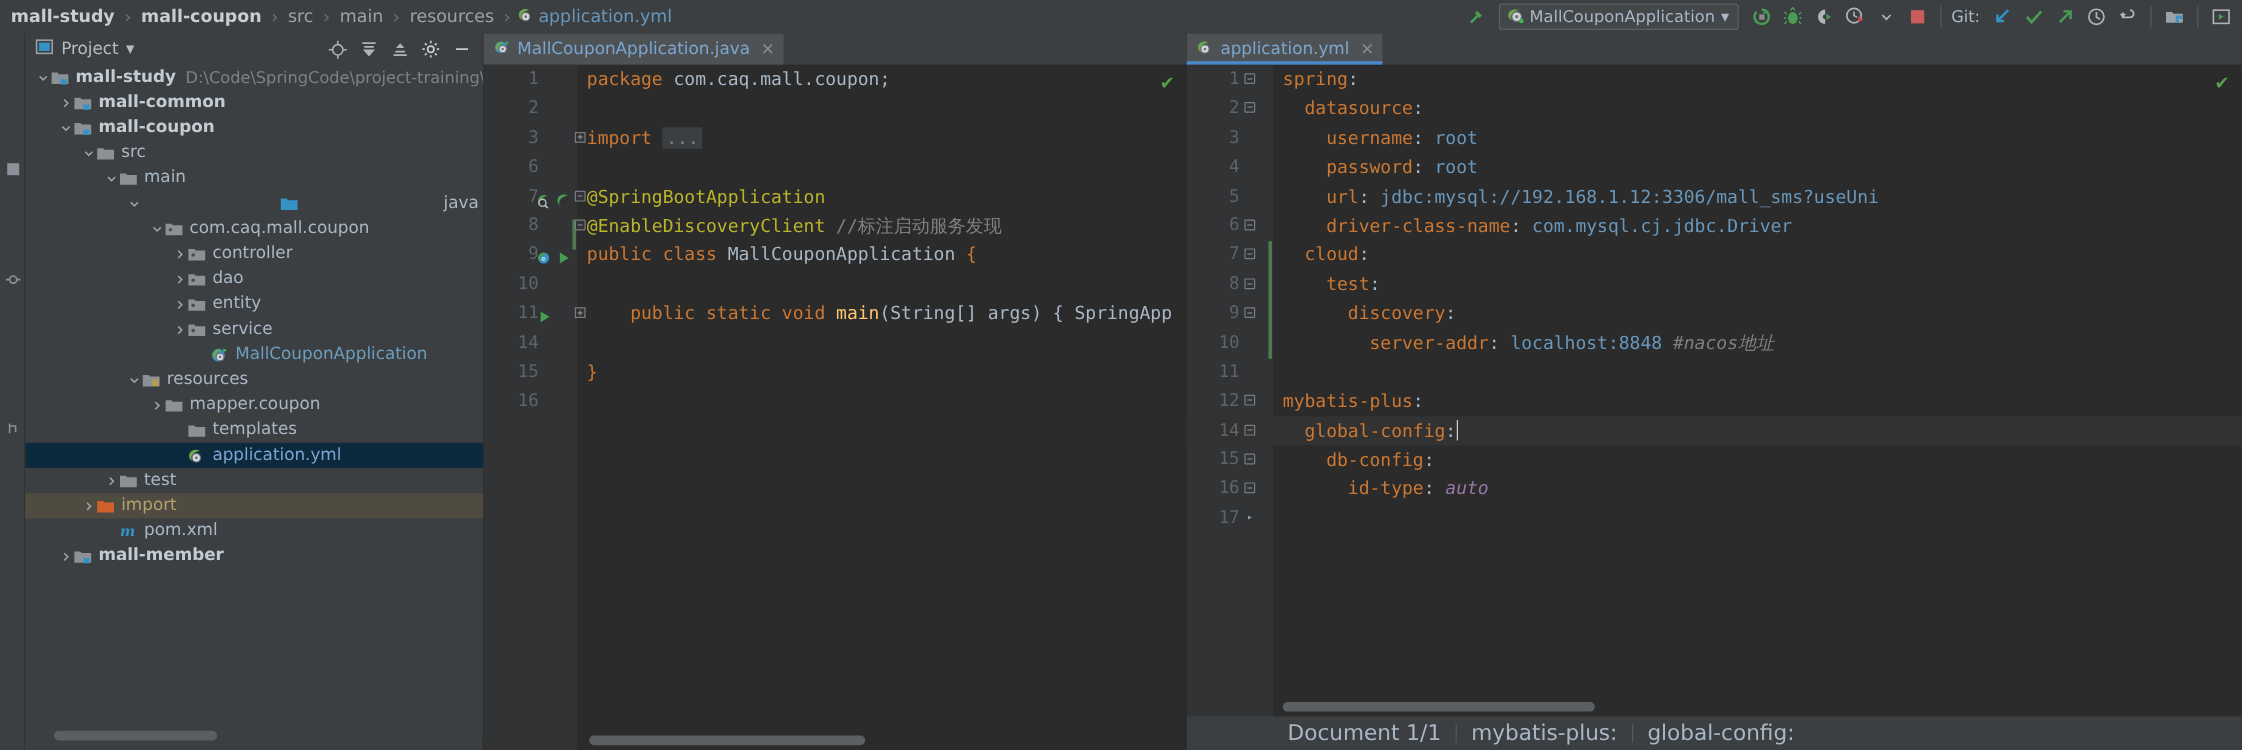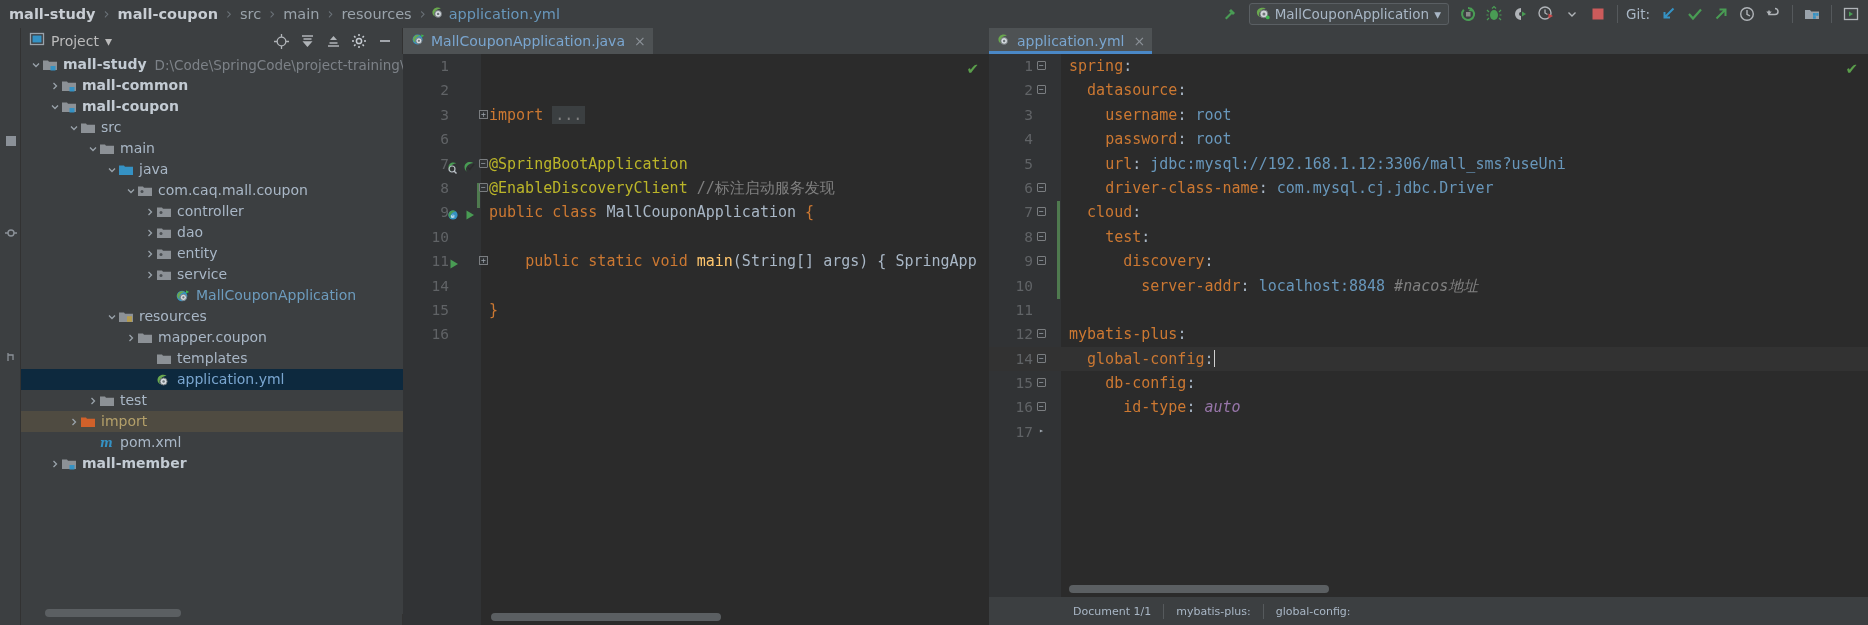--- a/index.html
+++ b/index.html
@@ -186,21 +186,21 @@
   }
   .yml-tabstrip {
     height: 26px; background: #3c3f41; display: flex; align-items: flex-end;
     padding-left: 0px;
   }
   .statusbar {
     position: absolute; left: 0; bottom: 0; width: 879px; height: 28px;
     background: #3c3f41; display: flex; align-items: center;
     padding-left: 72px; gap: 0px;
   }
-  .st-item { font-size: 11px; color: #a9b7c6; padding: 0 12px; }
+  .st-item { font-size: 18px; color: #a9b7c6; padding: 0 12px; }
   .st-divider { width: 1px; height: 15px; background: #565a5d; }
   .chg-green {
     position: absolute; left: 68px; width: 3px; background: #4f7a4f;
   }
   .chg-bar-java {
     position: absolute; left: 74px; width: 3px; background: #4f7a4f;
   }
 </style>
 </head>
 <body>
@@ -448,21 +448,21 @@
           <span class="arrow">
             <svg width="10" height="10" viewBox="0 0 10 10">
               <path d="M2 3.5 L5 6.5 L8 3.5" fill="none" stroke="#9aa3ab" stroke-width="1.3"></path>
             </svg>
           </span>
           <span class="ticon"><svg width="16" height="16" viewBox="0 0 16 16">
               <path d="M1 3.5h5l1 1.3h8V13H1Z" fill="#8c9196"></path>
             </svg></span>
           <span class="tlabel">main</span>
         </div>
-        <div class="trow" style="padding-left: 84px;">
+        <div class="trow" style="padding-left: 84px; justify-content: space-between;">
           <span class="arrow">
             <svg width="10" height="10" viewBox="0 0 10 10">
               <path d="M2 3.5 L5 6.5 L8 3.5" fill="none" stroke="#9aa3ab" stroke-width="1.3"></path>
             </svg>
           </span>
           <span class="ticon"><svg width="16" height="16" viewBox="0 0 16 16">
               <path d="M1 3.5h5l1 1.3h8V13H1Z" fill="#3592c4"></path>
             </svg></span>
           <span class="tlabel">java</span>
         </div>
@@ -638,21 +638,21 @@
           </svg>
         </span>
         <span class="tname">MallCouponApplication.java</span>
         <span class="tclose">×</span>
       </div>
     </div>
     <div class="code-area java">
       <div class="gutter"></div>
       <div class="chg-bar-java" style="top:129px;height:25px;"></div>
       <div class="codelines" id="javalines">
-          <div class="cline"><span class="lnum" style="left: 10px;">1</span></div>
+          <div class="cline"><span class="lnum" style="left: 10px;">1</span><span class="code-text"><span class="kw">package</span><span class="cls"> com.caq.mall.coupon;</span></span></div>
           <div class="cline"><span class="lnum" style="left: 10px;">2</span><span class="code-text"></span></div>
           <div class="cline"><span class="lnum" style="left: 10px;">3</span><span class="fold-mark" style="left: 76px; top: 7px;">+</span><span class="code-text"><span class="kw">import</span><span class="cls"> </span><span class="import-fold">...</span></span></div>
           <div class="cline"><span class="lnum" style="left: 10px;">6</span><span class="code-text"></span></div>
           <div class="cline"><span class="lnum" style="left: 10px;">7</span><span class="gut-icon" style="left: 44px; top: 5px;"><svg width="14" height="14" viewBox="0 0 14 14">
                 <path d="M1.5 7c0-2.6 2.2-4.6 4.9-4.6 1.1 0 2.1 .3 2.9 .9C6.4 3.6 3.9 5.2 3.1 7.7c-.4 1.4 0 2.6 1 3.4C2.5 10.4 1.5 8.8 1.5 7z" fill="#499c54"></path>
                 <circle cx="5" cy="9" r="3" fill="none" stroke="#b9c0c6" stroke-width="1.2"></circle>
                 <path d="M7 11 L9.5 13.5" stroke="#b9c0c6" stroke-width="1.4"></path>
               </svg></span><span class="gut-icon" style="left: 60px; top: 5px;"><svg width="14" height="14" viewBox="0 0 14 14">
                 <path d="M1.5 7c0-3 2.5-5 5.5-5 1.2 0 2.4 .4 3.3 1C7 3.4 4 5.2 3.1 8c-.5 1.6 0 3 1.2 3.8C2.6 11 1.5 9.2 1.5 7z" fill="#499c54"></path>
                 <path d="M5 7.5 L6.8 9.5 L11 4" fill="none" stroke="#2b2b2b" stroke-width="1.4"></path>

